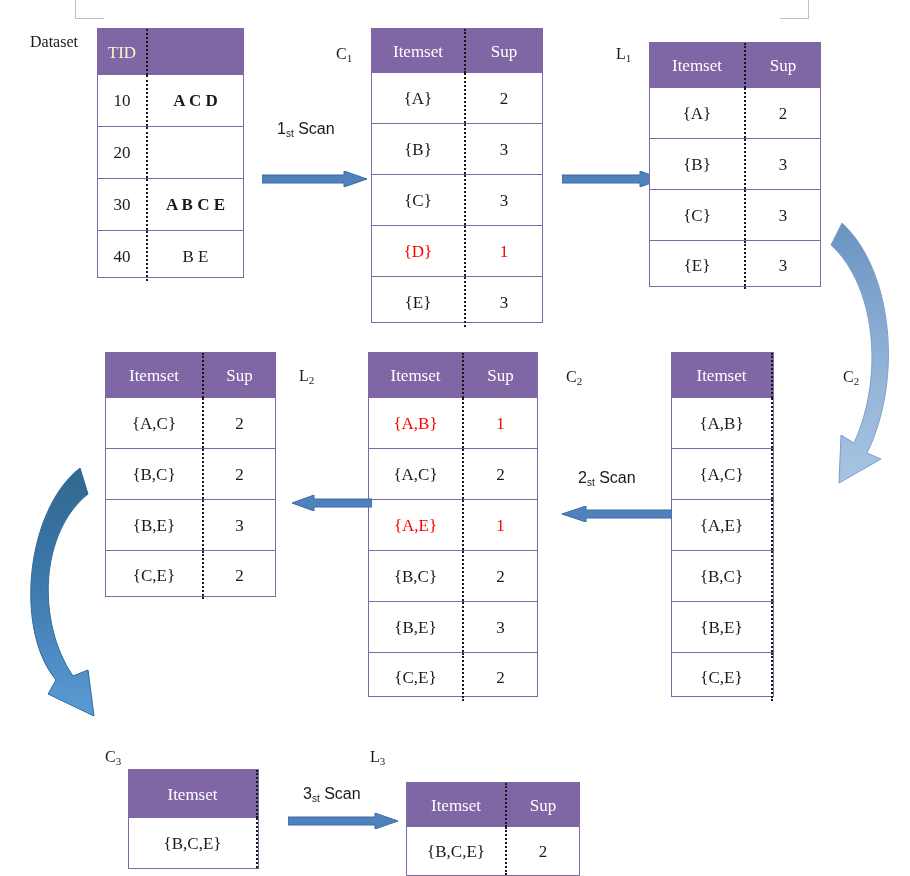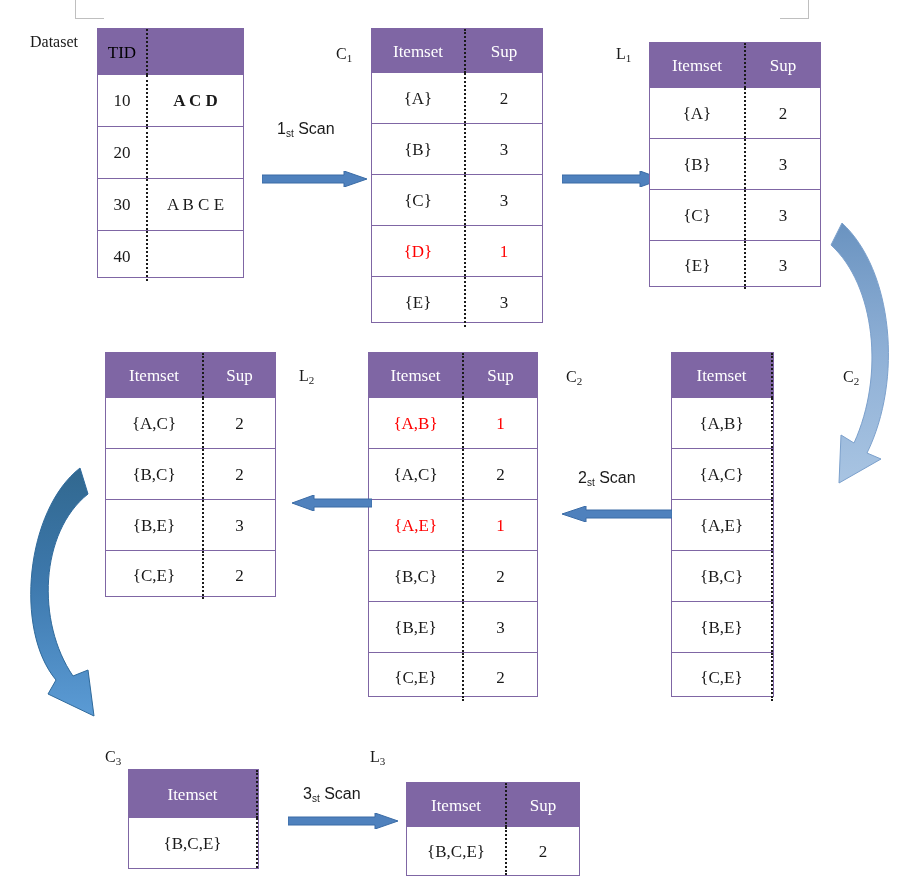--- a/index.html
+++ b/index.html
@@ -54,21 +54,21 @@
   }
   .tbl .row:last-child {
     border-bottom: none;
   }
   .tbl .hdr {
     background: #7f66a4;
     color: #ffffff;
     border-bottom: none;
   }
   .tbl .hdr.dark-text {
-    color: #000000;
+    color: #fef9c3;
   }
   .cell {
     display: flex;
     align-items: center;
     justify-content: center;
     box-sizing: border-box;
     font-size: 17px;
     color: #1a1a1a;
     line-height: 1;
   }
@@ -140,24 +140,25 @@
     </div>
     <div class="row">
       <div class="cell c-left" style="width:50px; height:51px;">10</div>
       <div class="cell" style="width:95px; height:51px;font-weight:bold;">A C D</div>
     </div>
     <div class="row">
       <div class="cell c-left" style="width:50px; height:51px;">20</div>
     </div>
     <div class="row">
       <div class="cell c-left" style="width:50px; height:51px;">30</div>
-      <div class="cell" style="width:95px; height:51px;">A B C E</div>
+      <div class="cell" style="width:95px; height:51px;font-weight:bold;">A B C E</div>
     </div>
     <div class="row">
       <div class="cell c-left" style="width:50px; height:50px;">40</div>
+      <div class="cell" style="width:95px; height:50px;">B E</div>
     </div>
   </div>
 
   <div class="label-sans" style="left:277px; top:120px;">
     <span>1</span><sub>st</sub>
     <span>Scan</span>
   </div>
   <div class="arrow" style="left:262px; top:171px; width:105px;">
     <svg width="105" height="16" viewBox="0 0 105 16">
       <polygon points="0,4 82,4 82,0 105,8 82,16 82,12 0,12" fill="#4f81bd" stroke="#3a6ba5" stroke-width="1"></polygon>

